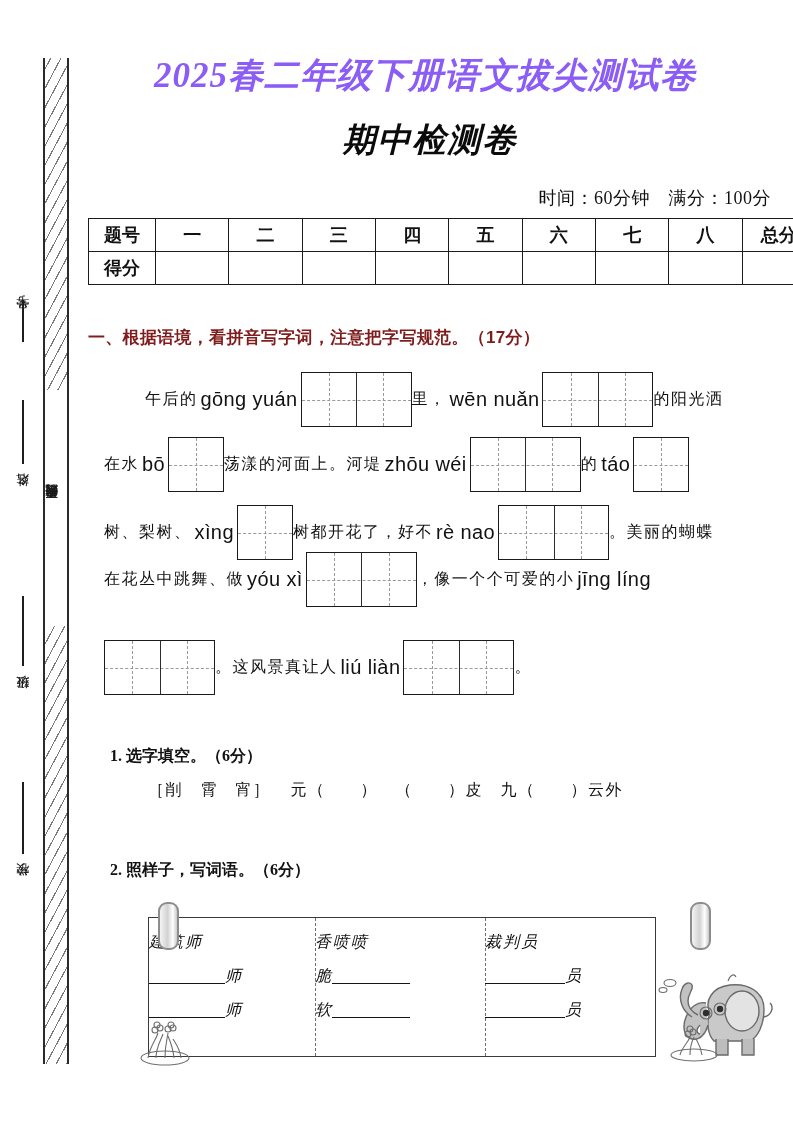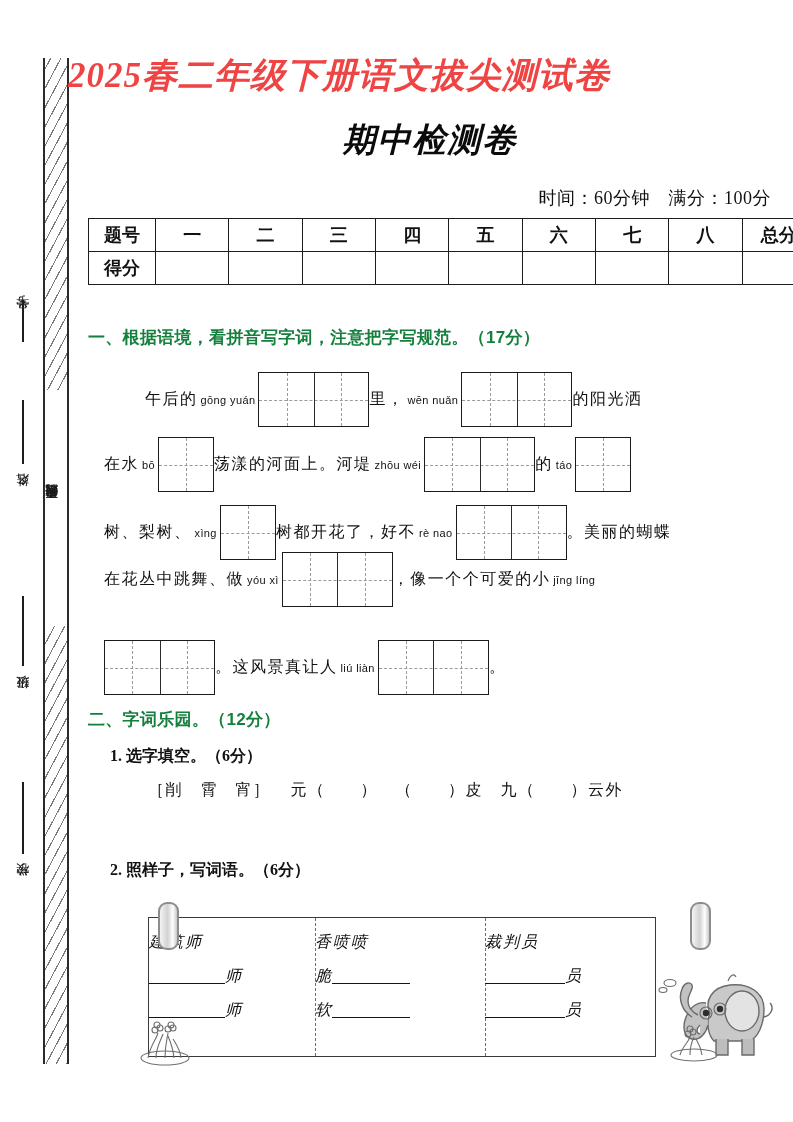--- a/index.html
+++ b/index.html
@@ -66,29 +66,29 @@
   .info-rule {
     position: absolute;
     left: 22px;
     width: 1.6px;
     background: #1d1d1d;
   }
 
   
   #title-main {
     position: absolute;
-    left: 68px;
+    left: 75px;
     top: 52px;
     width: 700px;
-    text-align: left;
+    text-align: center;
     font-family: "Liberation Serif", "DejaVu Serif", serif;
     font-weight: bold;
     font-size: 35px;
     letter-spacing: 1px;
-    color: #ef4444;
+    color: #8b5cf6;
     font-style: italic;
   }
   #title-sub {
     position: absolute;
     left: 80px;
     top: 118px;
     width: 700px;
     text-align: center;
     font-family: "Liberation Serif", "DejaVu Serif", serif;
     font-weight: bold;
@@ -126,21 +126,21 @@
   }
   #score-table td.hd { width: 64px; }
 
   
   .sec-title {
     position: absolute;
     font-size: 17px;
     font-weight: bold;
     font-family: "Liberation Sans", sans-serif;
     letter-spacing: 0.3px;
-    color: #15803d;
+    color: #7f1d1d;
     white-space: nowrap;
   }
   .sub-title {
     position: absolute;
     font-size: 16px;
     font-weight: bold;
     font-family: "Liberation Serif", serif;
     white-space: nowrap;
   }
   .qline {
@@ -149,21 +149,21 @@
     align-items: center;
     font-size: 16px;
     white-space: nowrap;
     font-family: "Liberation Serif", serif;
   }
   .cn { letter-spacing: 1.5px; font-family: "Liberation Serif", serif; }
   .py {
     font-family: "Liberation Sans", sans-serif;
     letter-spacing: 0.4px;
     padding: 0 3px;
-    font-size: 11px;
+    font-size: 20px;
   }
 
   
   .tzg {
     display: inline-block;
     border: 1.4px solid #1b1b1b;
     box-sizing: border-box;
     position: relative;
     height: 55px;
     background: #fff;
@@ -372,21 +372,20 @@
     <span class="cn">。这风景真让人</span>
     <span class="py">liú liàn</span>
     <span class="tzg w2">
       <span class="vmid"></span>
         <span class="vq" style="left:25%"></span>
         <span class="vq" style="left:75%"></span>
     </span>
     <span class="cn">。</span>
   </div>
 
-  <div class="sec-title" style="left:88px; top:708px;">二、字词乐园。（12分）</div>
 
   <div class="sub-title" style="left:110px; top:746px;">1. 选字填空。（6分）</div>
 
   <div class="qline" style="left:148px; top:780px;">
     <span class="cn">［削　霄　宵］</span>
     <span class="cn" style="padding-left:20px;">元（　　）　（　　）皮　九（　　）云外</span>
   </div>
 
 
   <div class="sub-title" style="left:110px; top:860px;">2. 照样子，写词语。（6分）</div>

